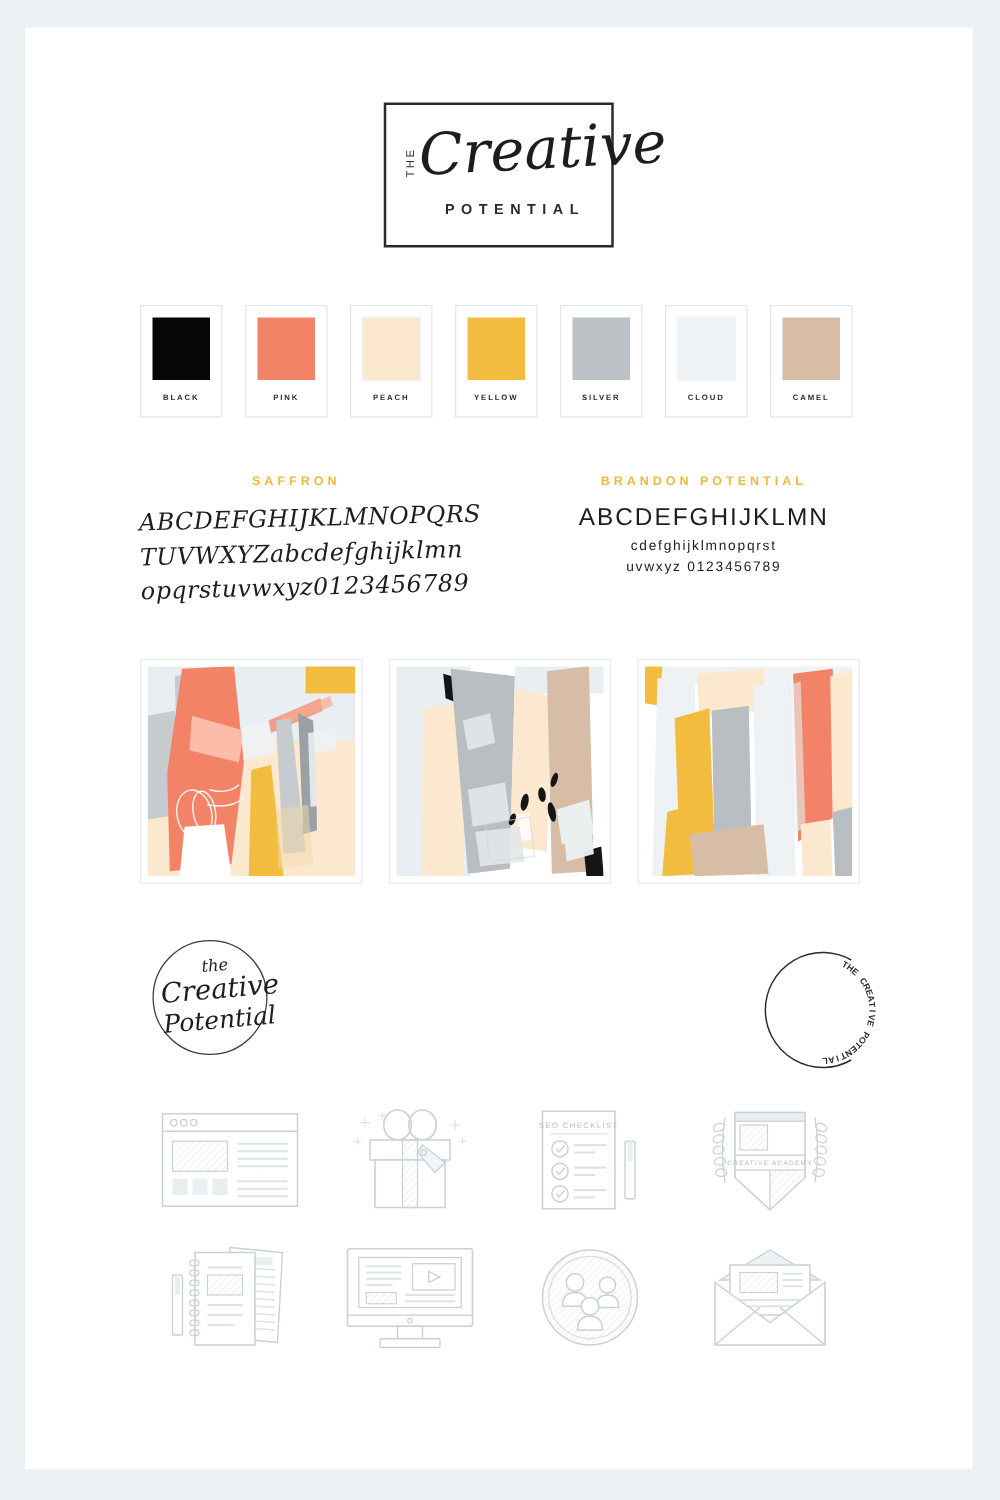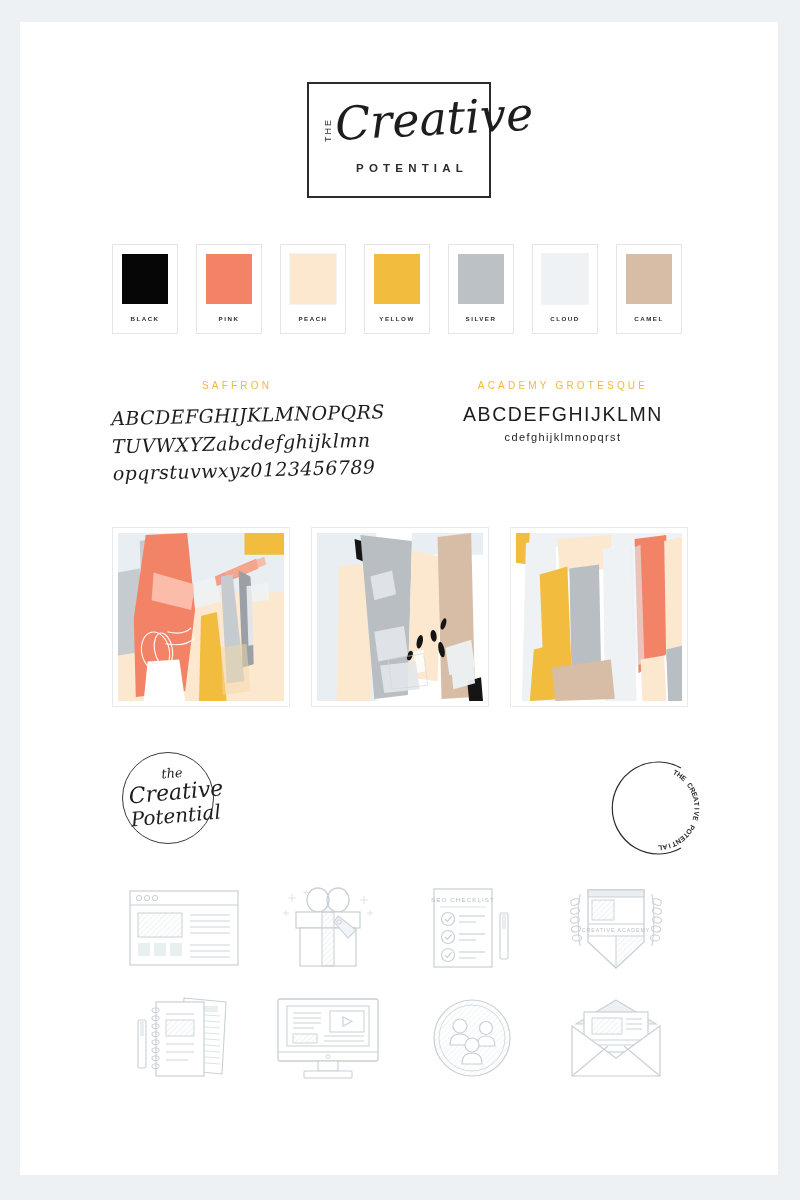--- a/index.html
+++ b/index.html
@@ -52,21 +52,21 @@
   }
   .swatch-chip { width: 46px; height: 50px; margin-top: 9px; }
   .swatch-name {
     margin-top: 11px; font-size: 6.2px; letter-spacing: 1.5px;
     color: #2e2e2e; font-weight: 700;
   }
 
   
   .type-head {
     position: absolute; font-size: 10px; letter-spacing: 3.2px;
-    color: #f0b93c; font-weight: 400; text-align: center;
+    color: #f0b93c; font-weight: 700; text-align: center;
   }
   #saffron-head { left: 92px; top: 358px; width: 250px; }
   #brandon-head { left: 400px; top: 358px; width: 286px; }
 
   .saffron-spec {
     position: absolute; left: 92px; top: 380px; width: 256px;
     font-family: "DejaVu Serif", serif; font-style: italic;
     font-size: 19px; line-height: 1.45; color: #1d1d1d;
     letter-spacing: 0.4px; text-align: center;
     transform: rotate(-1.5deg);
@@ -179,24 +179,25 @@
     </div>
   </div>
 
   <div class="type-head" id="saffron-head">SAFFRON</div>
   <div class="saffron-spec">
     <div>ABCDEFGHIJKLMNOPQRS</div>
     <div>TUVWXYZabcdefghijklmn</div>
     <div>opqrstuvwxyz0123456789</div>
   </div>
 
-  <div class="type-head" id="brandon-head">ACADEMY GROTESQUE</div>
+  <div class="type-head" id="brandon-head">BRANDON POTENTIAL</div>
   <div class="brandon-spec">
     <div>ABCDEFGHIJKLMN</div>
     <div class="lower">cdefghijklmnopqrst</div>
+    <div class="lower">uvwxyz 0123456789</div>
   </div>
 
   <div class="art-row">
 
     <div class="art-frame" style="left:0px">
       <div class="art-canvas">
         <svg viewBox="0 0 168 170" width="100%" height="100%" preserveAspectRatio="none">
           <rect x="0" y="0" width="168" height="170" fill="#ffffff"></rect>
           <rect x="0" y="0" width="168" height="62" fill="#e8eef1"></rect>
           <rect x="0" y="60" width="168" height="110" fill="#fce7cf"></rect>

